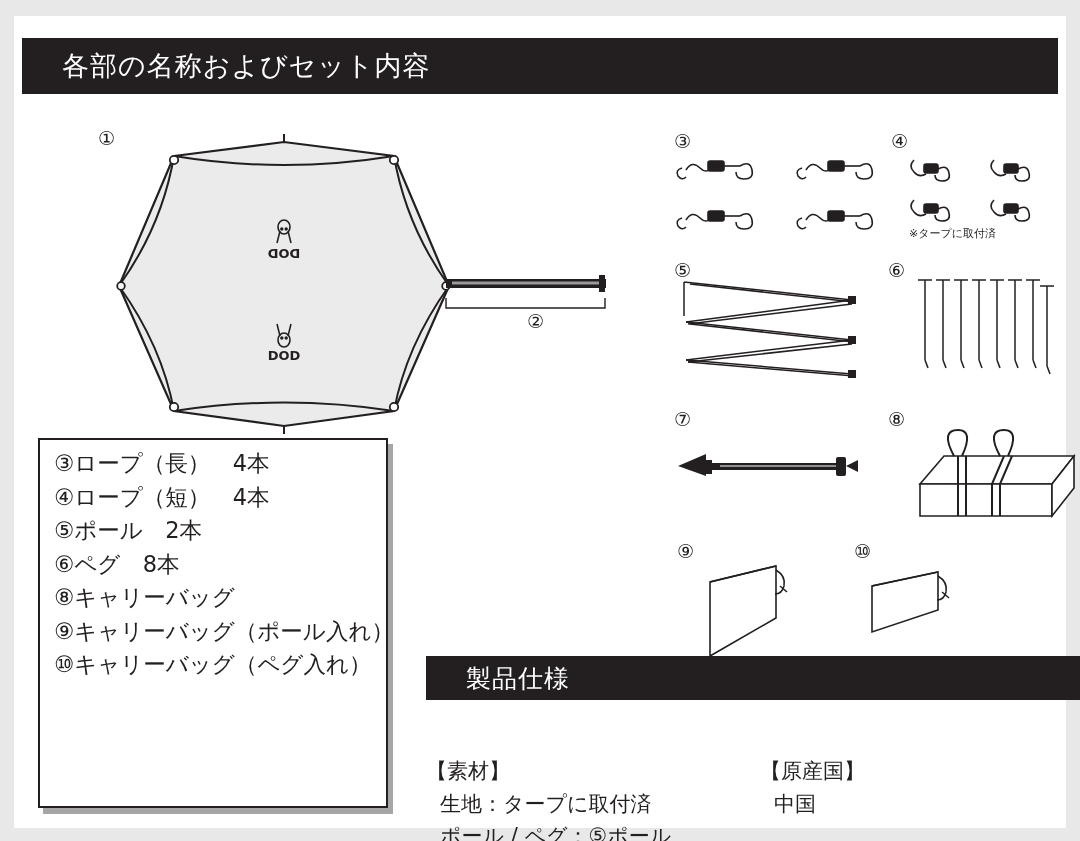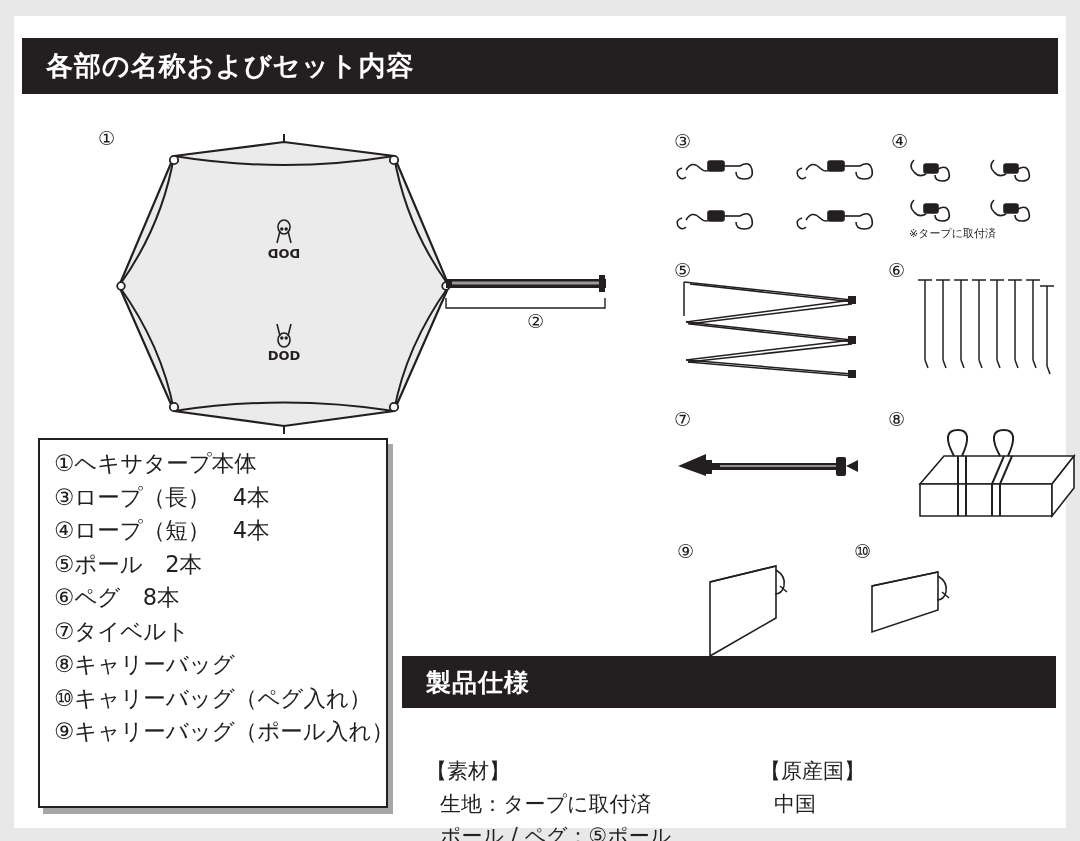--- a/index.html
+++ b/index.html
@@ -25,35 +25,35 @@
   
   .banner {
     position: absolute;
     background: #231f20;
     color: #ffffff;
     display: flex;
     align-items: center;
   }
   .banner .banner-text {
     font-size: 27px;
-    font-weight: bold;
+    font-weight: normal;
     letter-spacing: 1px;
-    padding-left: 24px;
+    padding-left: 40px;
   }
   #banner-main {
     left: 8px;
     top: 22px;
     width: 1036px;
     height: 56px;
   }
   #banner-spec {
-    left: 388px;
+    left: 412px;
     top: 640px;
     width: 654px;
-    height: 52px;
+    height: 44px;
   }
   #banner-spec .banner-text { font-size: 25px; }
 
   
   .num {
     position: absolute;
     font-size: 19px;
     color: #231f20;
     font-family: "DejaVu Sans", sans-serif;
     line-height: 1;
@@ -353,29 +353,27 @@
   <svg style="position:absolute; left:852px; top:550px;" width="105" height="75" viewBox="0 0 105 75">
     <path d="M6 66 L6 20 L72 6 L72 44 Z" fill="#ffffff" stroke="#231f20" stroke-width="1.6"></path>
     <path d="M6 20 L72 6" fill="none" stroke="#231f20" stroke-width="1.6"></path>
     <g stroke="#231f20" stroke-width="1.5" fill="none">
       <path d="M72 10 q10 6 8 16 q-2 8 -9 8"></path>
       <path d="M76 26 l7 6"></path>
     </g>
   </svg>
 
   <div id="parts-list">
-    <div class="item">①ヘキサタープ本体</div>
     <div class="item">③ロープ（長）　4本</div>
     <div class="item">④ロープ（短）　4本</div>
     <div class="item">⑤ポール　2本</div>
     <div class="item">⑥ペグ　8本</div>
-    <div class="item">⑦タイベルト</div>
     <div class="item">⑧キャリーバッグ</div>
+    <div class="item">⑨キャリーバッグ（ポール入れ）</div>
     <div class="item">⑩キャリーバッグ（ペグ入れ）</div>
-    <div class="item">⑨キャリーバッグ（ポール入れ）</div>
   </div>
 
   <div class="banner" id="banner-spec">
     <span class="banner-text">製品仕様</span>
   </div>
 
   <div class="spec-col" id="spec-material">
     <div>【素材】</div>
     <div class="spec-sub">生地：タープに取付済</div>
     <div class="spec-sub">ポール / ペグ：⑤ポール</div>

